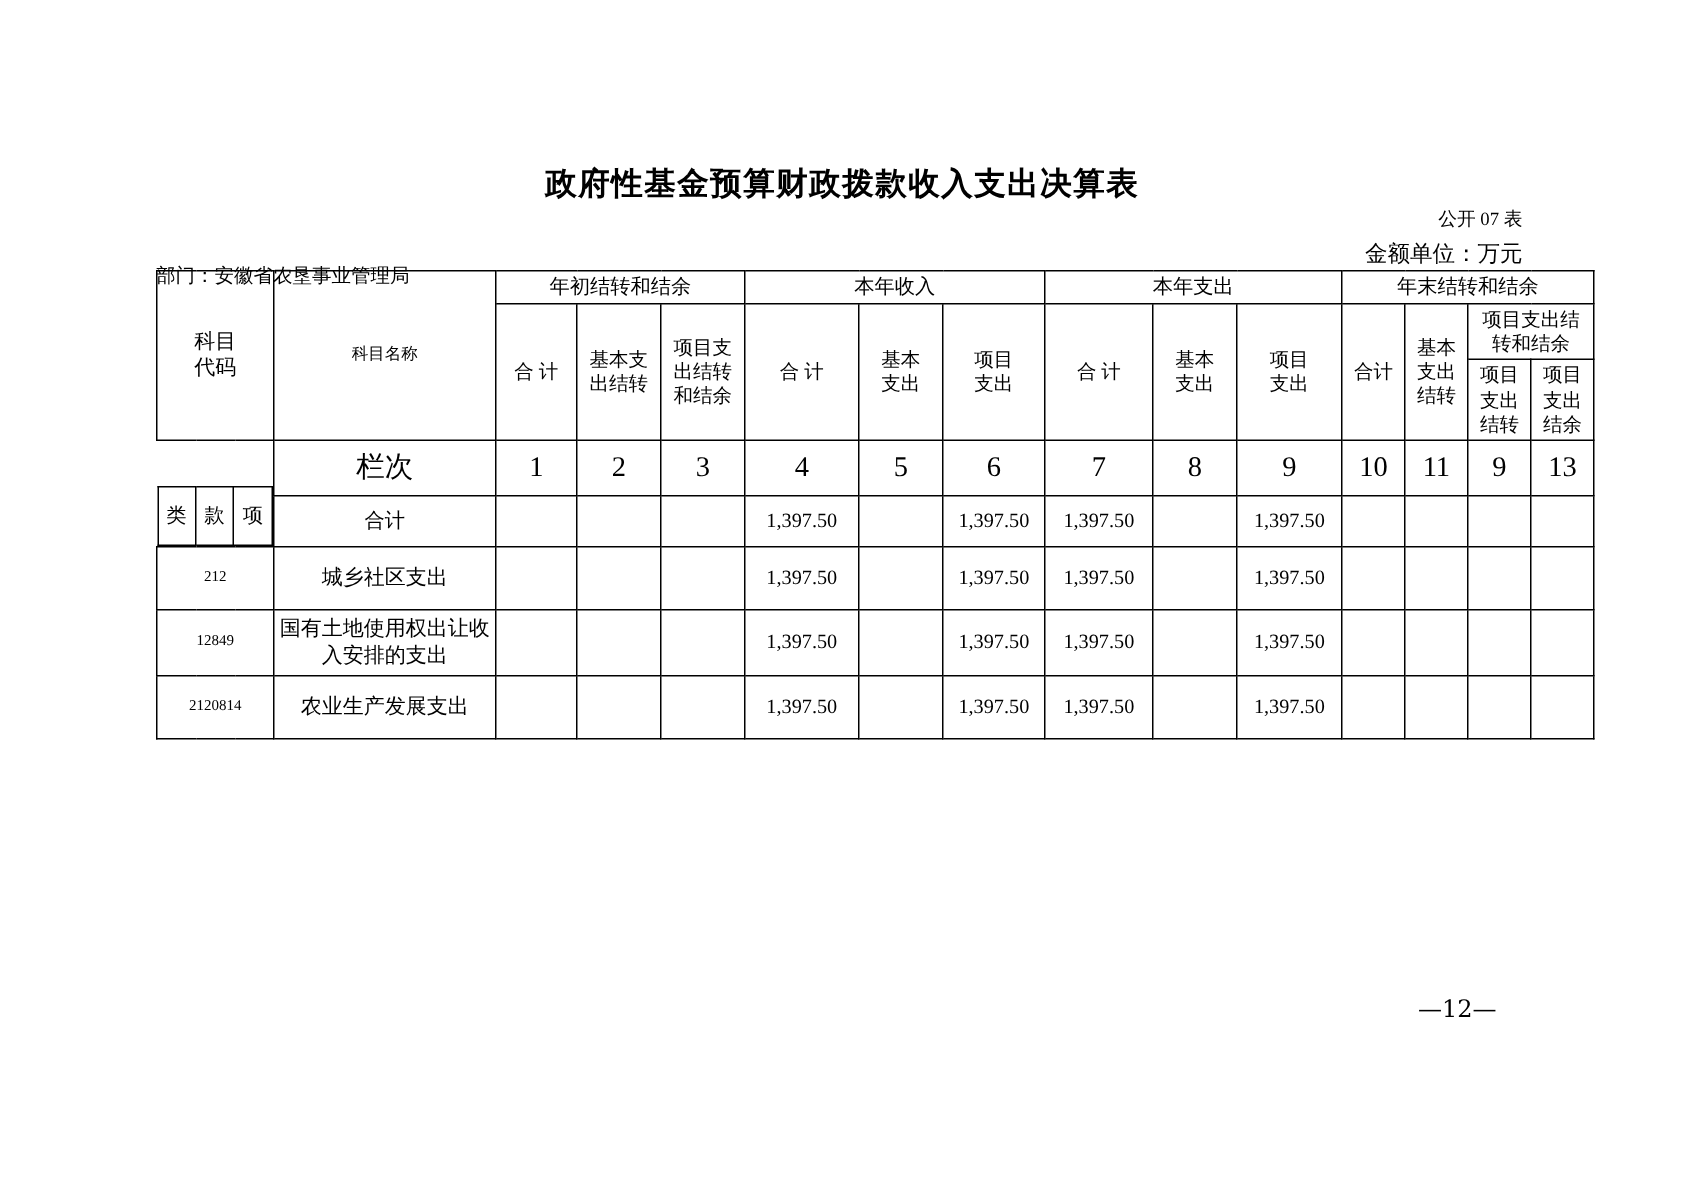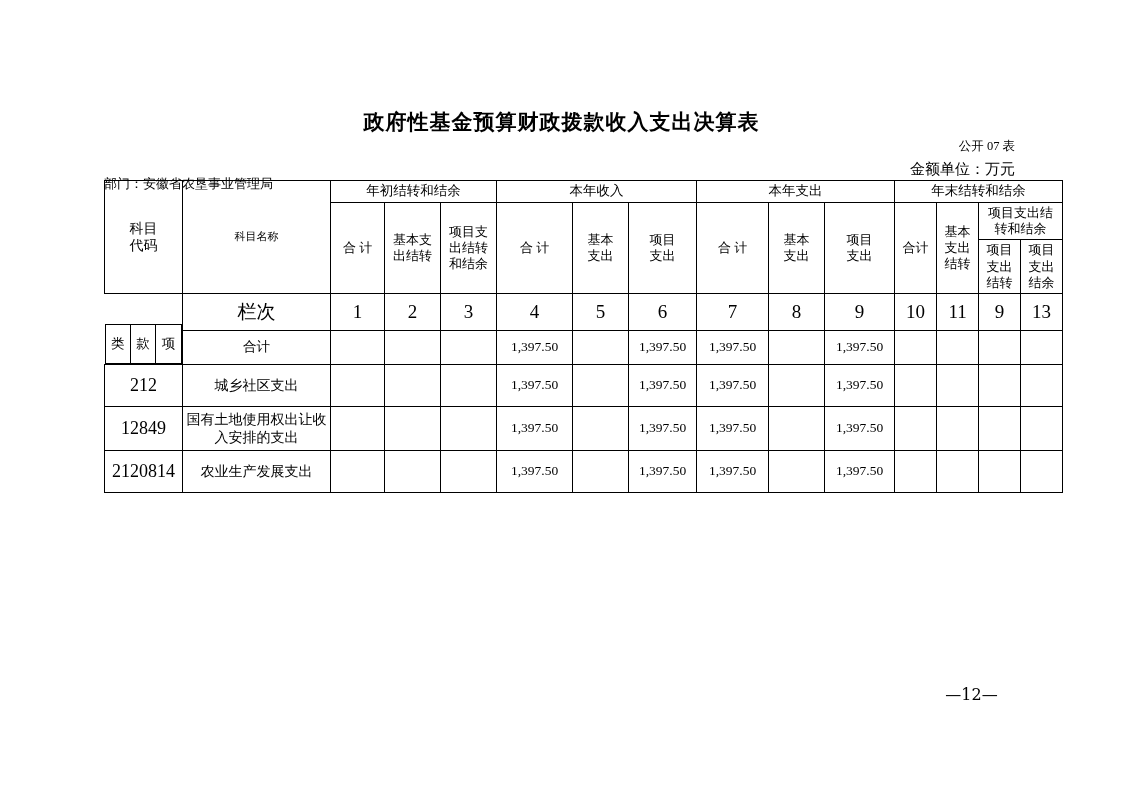--- a/index.html
+++ b/index.html
@@ -97,36 +97,36 @@
     font-family: "DejaVu Serif", "Liberation Serif", serif;
   }
   .left-text {
     text-align: left;
     padding-left: 6px;
     font-size: 14px;
   }
   .code-cell {
     text-align: left;
     padding-left: 6px;
-    font-size: 18px;
+    font-size: 10px;
     font-family: "DejaVu Serif", "Liberation Serif", serif;
     margin-top: 31px;
   }
   .lanci {
     font-size: 19px;
   }
   .note {
     position: absolute;
     top: 519px;
     left: 104px;
     font-size: 13.5px;
   }
   .page-num {
     position: absolute;
-    top: 685px;
+    top: 663px;
     left: 0;
     width: 1123px;
     text-align: center;
     font-size: 16px;
     font-family: "DejaVu Serif", "Liberation Serif", serif;
     padding-left: 820px;
     box-sizing: border-box;
   }
 </style>
 </head>

